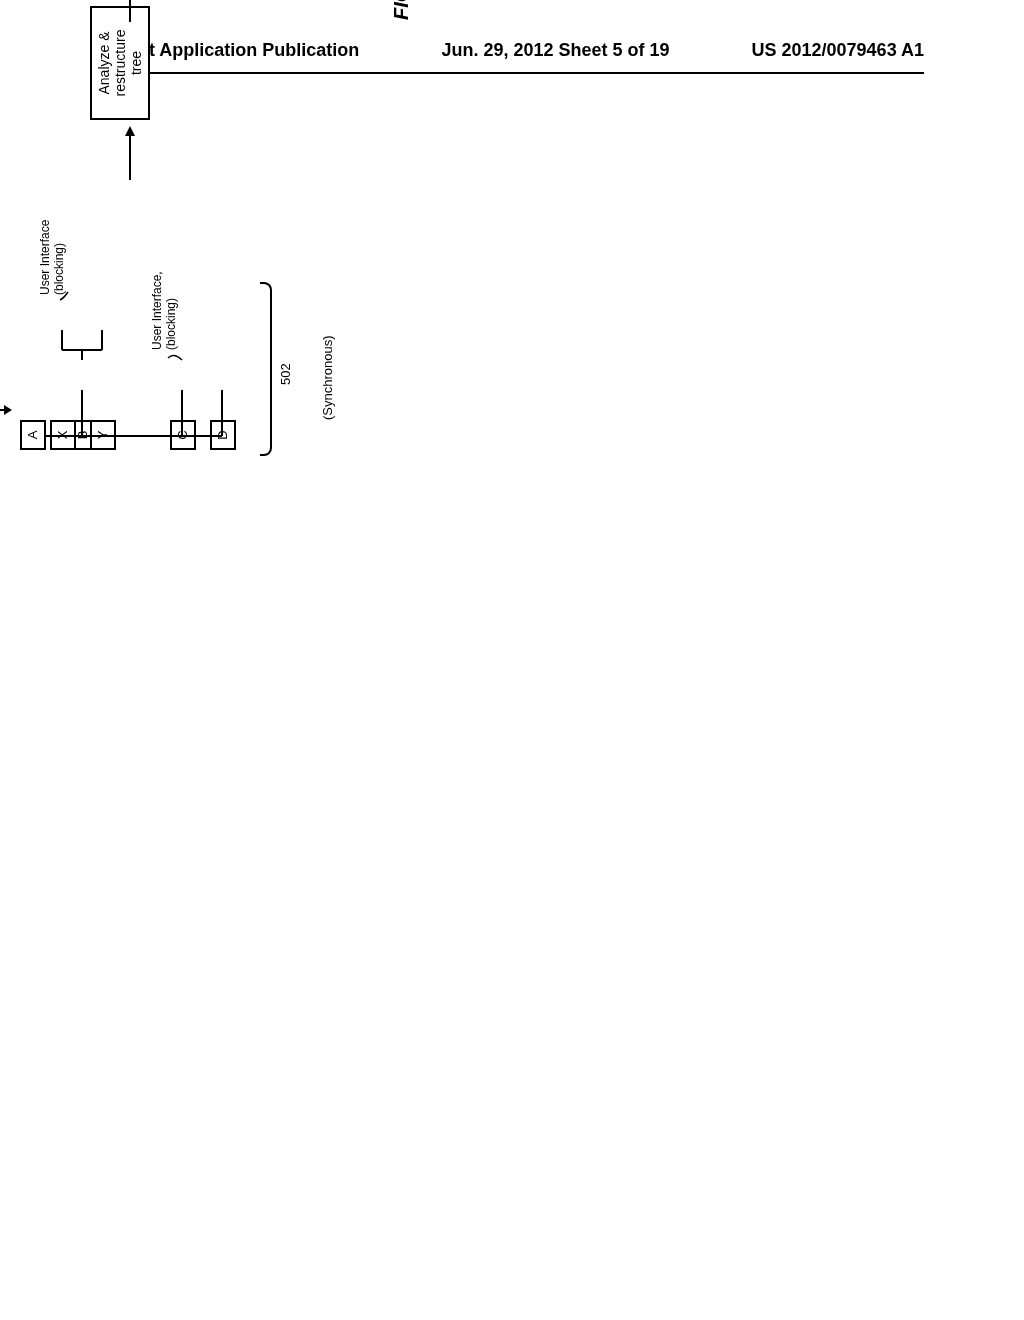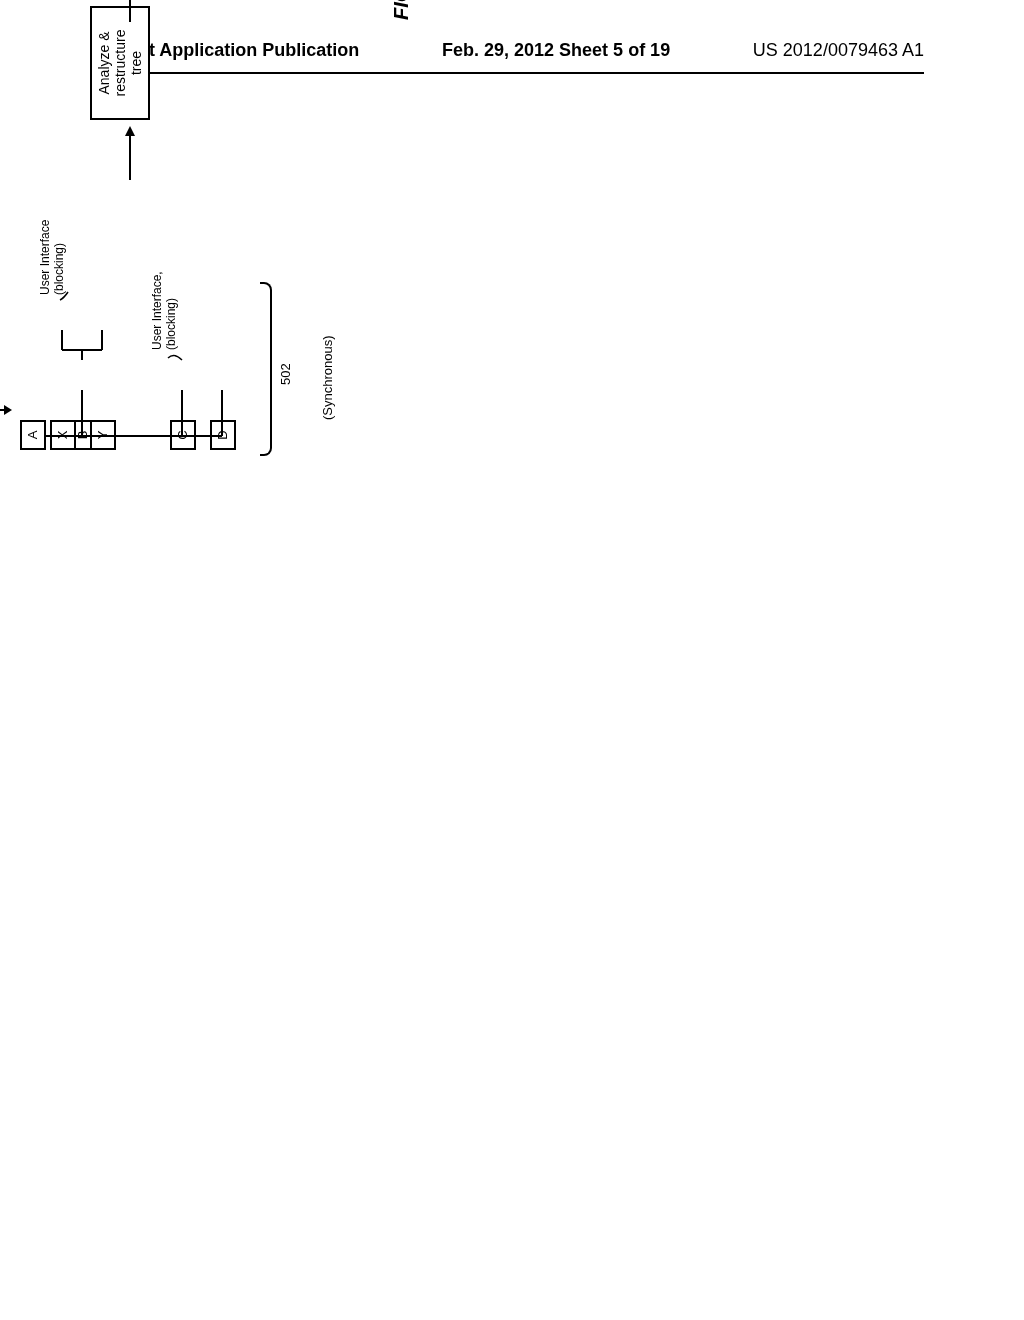--- a/index.html
+++ b/index.html
@@ -15,21 +15,21 @@
     position: absolute;
     top: 40px;
     left: 0;
     right: 0;
     display: flex;
     justify-content: space-between;
     font-size: 18px;
     font-weight: bold;
     padding: 0 100px;
   }
-  .header .right { font-weight: normal; }
+  .header .right { font-weight: bold; }
   .hr {
     position: absolute;
     top: 72px;
     left: 100px;
     right: 100px;
     border-top: 2px solid #000;
   }
   .diagram {
     position: absolute;
     top: 150px;
@@ -83,21 +83,21 @@
     font-style: italic;
     font-weight: bold;
     font-size: 20px;
   }
 </style>
 </head>
 <body>
 
 <div class="header">
   <span>Patent Application Publication</span>
-  <span>Feb. 29, 2012  Sheet 5 of 19</span>
+  <span>Jun. 29, 2012  Sheet 5 of 19</span>
   <span class="right">US 2012/0079463 A1</span>
 </div>
 <div class="hr"></div>
 
 <div class="diagram" style="width:1000px;height:600px;">
 
   <svg class="lines" width="20" height="36" style="left:50px;top:128px;">
     <line x1="10" y1="0" x2="10" y2="28" stroke="#000" stroke-width="2"></line>
     <polygon points="5,26 15,26 10,34" fill="#000"></polygon>
   </svg>

